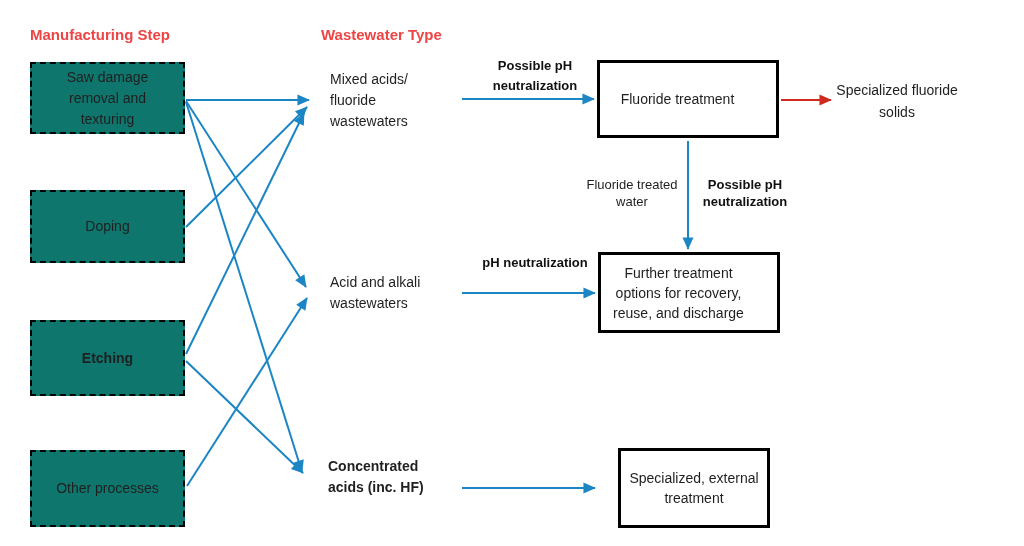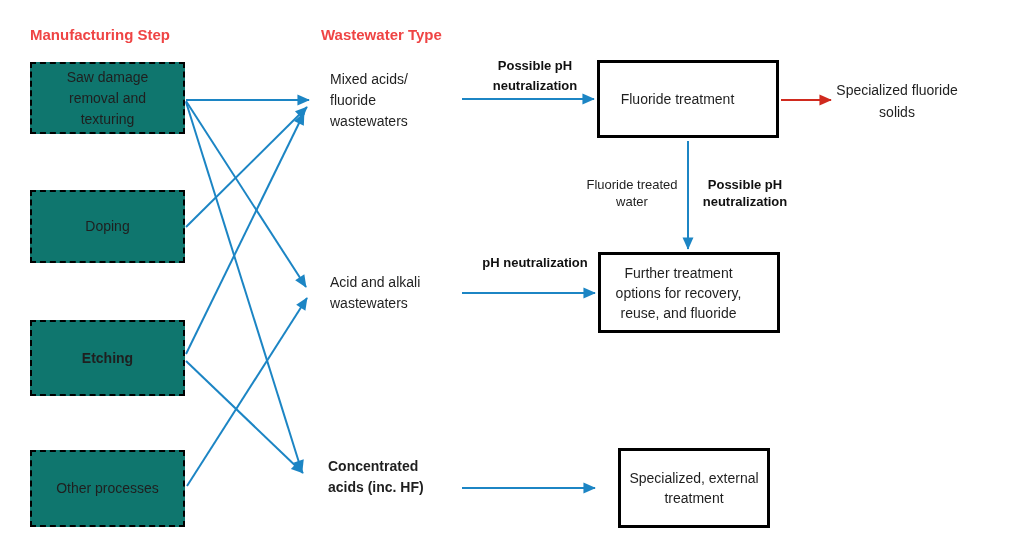--- a/index.html
+++ b/index.html
@@ -116,21 +116,21 @@
   </div>
 
   <div class="abs mid-label" style="left:330px; top:69px; width:122px;">Mixed acids/ fluoride wastewaters</div>
   <div class="abs mid-label" style="left:330px; top:272px; width:122px;">Acid and alkali wastewaters</div>
   <div class="abs mid-label" style="left:328px; top:456px; width:128px;font-weight:bold;">Concentrated acids (inc. HF)</div>
 
   <div class="abs solid-box" style="left:597px; top:60px; width:182px; height:78px;">
     <div class="inner">Fluoride treatment</div>
   </div>
   <div class="abs solid-box" style="left:598px; top:252px; width:182px; height:81px;">
-    <div class="inner">Further treatment options for recovery, reuse, and fluoride</div>
+    <div class="inner">Further treatment options for recovery, reuse, and discharge</div>
   </div>
   <div class="abs solid-box" style="left:598px; top:448px; width:152px; height:80px;margin-left:20px;">
     <div class="inner">Specialized, external treatment</div>
   </div>
 
   <div class="abs arrow-label-bold" style="left:480px; top:56px; width:110px;">Possible pH neutralization</div>
   <div class="abs arrow-label-bold" style="left:480px; top:253px; width:110px;">pH neutralization</div>
   <div class="abs side-label" style="left:585px; top:176px; width:94px;">Fluoride treated water</div>
   <div class="abs side-label bold" style="left:694px; top:176px; width:102px;">Possible pH neutralization</div>
 

